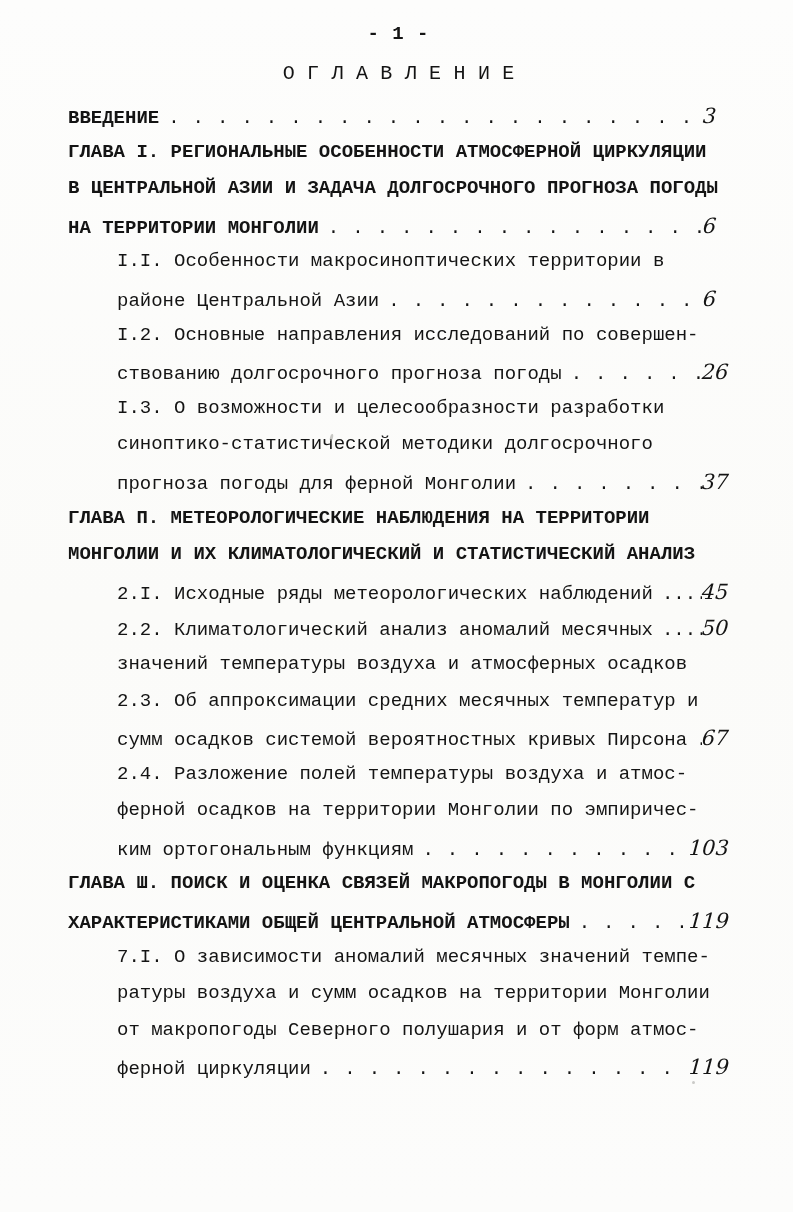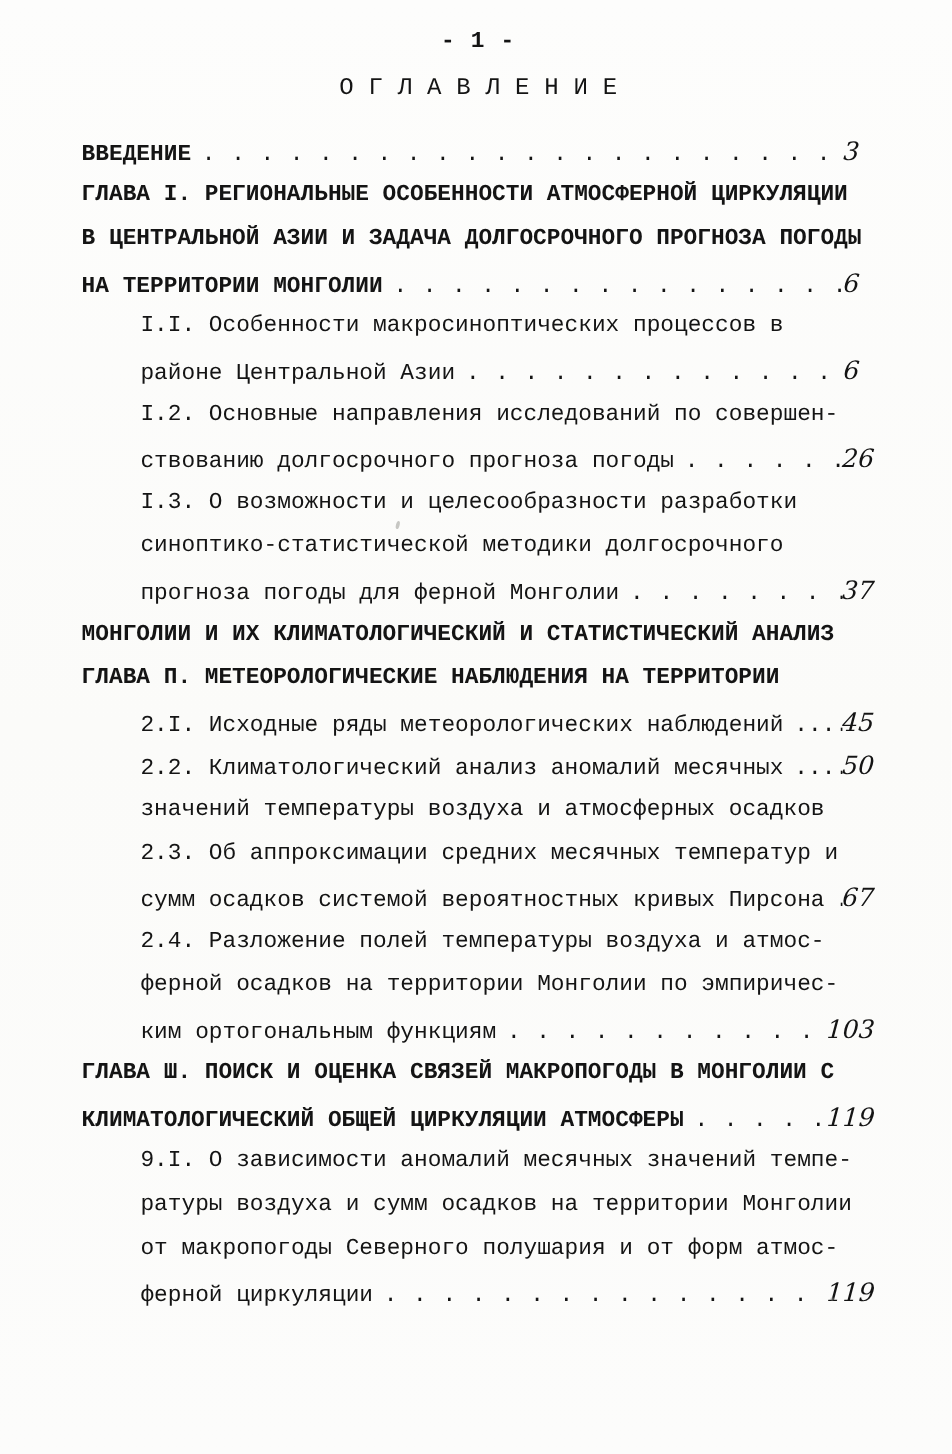--- a/index.html
+++ b/index.html
@@ -28,21 +28,21 @@
   .doc-title {
     text-align: center;
     font-size: 20px;
     font-weight: normal;
     letter-spacing: 0.62em;
     margin-top: 15px;
     margin-left: 0.62em; 
     line-height: 26px;
   }
   .toc {
-    margin-top: 27px;
+    margin-top: 17px;
   }
   .toc-row {
     display: flex;
     align-items: baseline;
     height: 36.6px;
     white-space: pre;
   }
   .toc-row .entry-text {
     font-size: 19px;
     font-weight: normal;
@@ -85,40 +85,40 @@
 <div class="page">
   <div class="header-pagenum">- 1 -</div>
 
   <div class="doc-title">ОГЛАВЛЕНИЕ</div>
 
   <div class="toc" id="toc-container">
       <div class="toc-row caps"><span class="entry-text">ВВЕДЕНИЕ</span><span class="leader spaced">................................................................................</span><span class="pagenum">3</span></div>
       <div class="toc-row caps"><span class="entry-text">ГЛАВА I. РЕГИОНАЛЬНЫЕ ОСОБЕННОСТИ АТМОСФЕРНОЙ ЦИРКУЛЯЦИИ</span></div>
       <div class="toc-row caps"><span class="entry-text">В ЦЕНТРАЛЬНОЙ АЗИИ И ЗАДАЧА ДОЛГОСРОЧНОГО ПРОГНОЗА ПОГОДЫ</span></div>
       <div class="toc-row caps"><span class="entry-text">НА ТЕРРИТОРИИ МОНГОЛИИ</span><span class="leader spaced">................................................................................</span><span class="pagenum">6</span></div>
-      <div class="toc-row indented"><span class="entry-text">I.I. Особенности макросиноптических процессов в</span></div>
+      <div class="toc-row indented"><span class="entry-text">I.I. Особенности макросиноптических территории в</span></div>
       <div class="toc-row indented"><span class="entry-text">районе Центральной Азии</span><span class="leader spaced">................................................................................</span><span class="pagenum">6</span></div>
       <div class="toc-row indented"><span class="entry-text">I.2. Основные направления исследований по совершен-</span></div>
       <div class="toc-row indented"><span class="entry-text">ствованию долгосрочного прогноза погоды</span><span class="leader spaced">................................................................................</span><span class="pagenum">26</span></div>
       <div class="toc-row indented"><span class="entry-text">I.3. О возможности и целесообразности разработки</span></div>
       <div class="toc-row indented"><span class="entry-text">синоптико-статистической методики долгосрочного</span></div>
       <div class="toc-row indented"><span class="entry-text">прогноза погоды для ферной Монголии</span><span class="leader spaced">................................................................................</span><span class="pagenum">37</span></div>
+      <div class="toc-row caps"><span class="entry-text">ГЛАВА П. МЕТЕОРОЛОГИЧЕСКИЕ НАБЛЮДЕНИЯ НА ТЕРРИТОРИИ</span></div>
       <div class="toc-row caps"><span class="entry-text">МОНГОЛИИ И ИХ КЛИМАТОЛОГИЧЕСКИЙ И СТАТИСТИЧЕСКИЙ АНАЛИЗ</span></div>
-      <div class="toc-row caps"><span class="entry-text">ГЛАВА П. МЕТЕОРОЛОГИЧЕСКИЕ НАБЛЮДЕНИЯ НА ТЕРРИТОРИИ</span></div>
       <div class="toc-row indented"><span class="entry-text">2.I. Исходные ряды метеорологических наблюдений</span><span class="leader packed">................................................................................</span><span class="pagenum">45</span></div>
       <div class="toc-row indented"><span class="entry-text">2.2. Климатологический анализ аномалий месячных</span><span class="leader packed">................................................................................</span><span class="pagenum">50</span></div>
       <div class="toc-row indented"><span class="entry-text">значений температуры воздуха и атмосферных осадков</span></div>
       <div class="toc-row indented"><span class="entry-text">2.3. Об аппроксимации средних месячных температур и</span></div>
       <div class="toc-row indented"><span class="entry-text">сумм осадков системой вероятностных кривых Пирсона</span><span class="leader packed">................................................................................</span><span class="pagenum">67</span></div>
       <div class="toc-row indented"><span class="entry-text">2.4. Разложение полей температуры воздуха и атмос-</span></div>
       <div class="toc-row indented"><span class="entry-text">ферной осадков на территории Монголии по эмпиричес-</span></div>
       <div class="toc-row indented"><span class="entry-text">ким ортогональным функциям</span><span class="leader spaced">................................................................................</span><span class="pagenum">103</span></div>
       <div class="toc-row caps"><span class="entry-text">ГЛАВА Ш. ПОИСК И ОЦЕНКА СВЯЗЕЙ МАКРОПОГОДЫ В МОНГОЛИИ С</span></div>
-      <div class="toc-row caps"><span class="entry-text">КЛИМАТОЛОГИЧЕСКИЙ ОБЩЕЙ ЦИРКУЛЯЦИИ АТМОСФЕРЫ</span><span class="leader spaced">................................................................................</span><span class="pagenum">119</span></div>
-      <div class="toc-row indented"><span class="entry-text">9.I. О зависимости аномалий месячных значений темпе-</span></div>
+      <div class="toc-row caps"><span class="entry-text">ХАРАКТЕРИСТИКАМИ ОБЩЕЙ ЦЕНТРАЛЬНОЙ АТМОСФЕРЫ</span><span class="leader spaced">................................................................................</span><span class="pagenum">119</span></div>
+      <div class="toc-row indented"><span class="entry-text">7.I. О зависимости аномалий месячных значений темпе-</span></div>
       <div class="toc-row indented"><span class="entry-text">ратуры воздуха и сумм осадков на территории Монголии</span></div>
       <div class="toc-row indented"><span class="entry-text">от макропогоды Северного полушария и от форм атмос-</span></div>
       <div class="toc-row indented"><span class="entry-text">ферной циркуляции</span><span class="leader spaced">................................................................................</span><span class="pagenum">119</span></div>
     </div>
 
   <div class="scan-speck" style="left:330px; top:434px; width:3px; height:7px; transform:rotate(14deg); opacity:.55;"></div>
   <div class="scan-speck" style="left:692px; top:1081px; width:3px; height:3px; opacity:.5;"></div>
 </div>
 
 </body></html>

